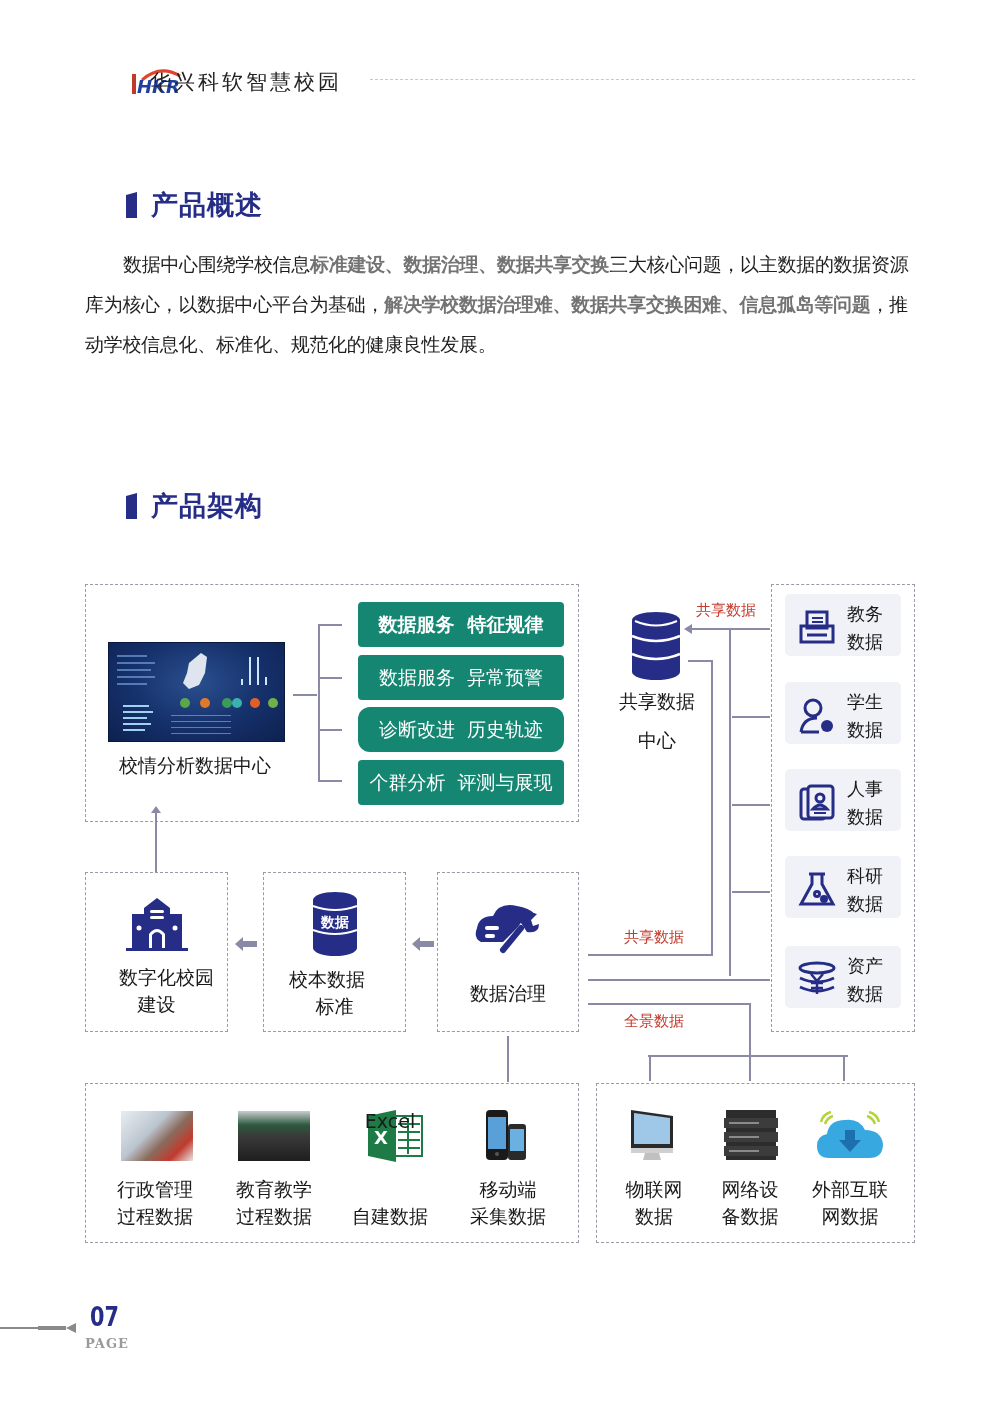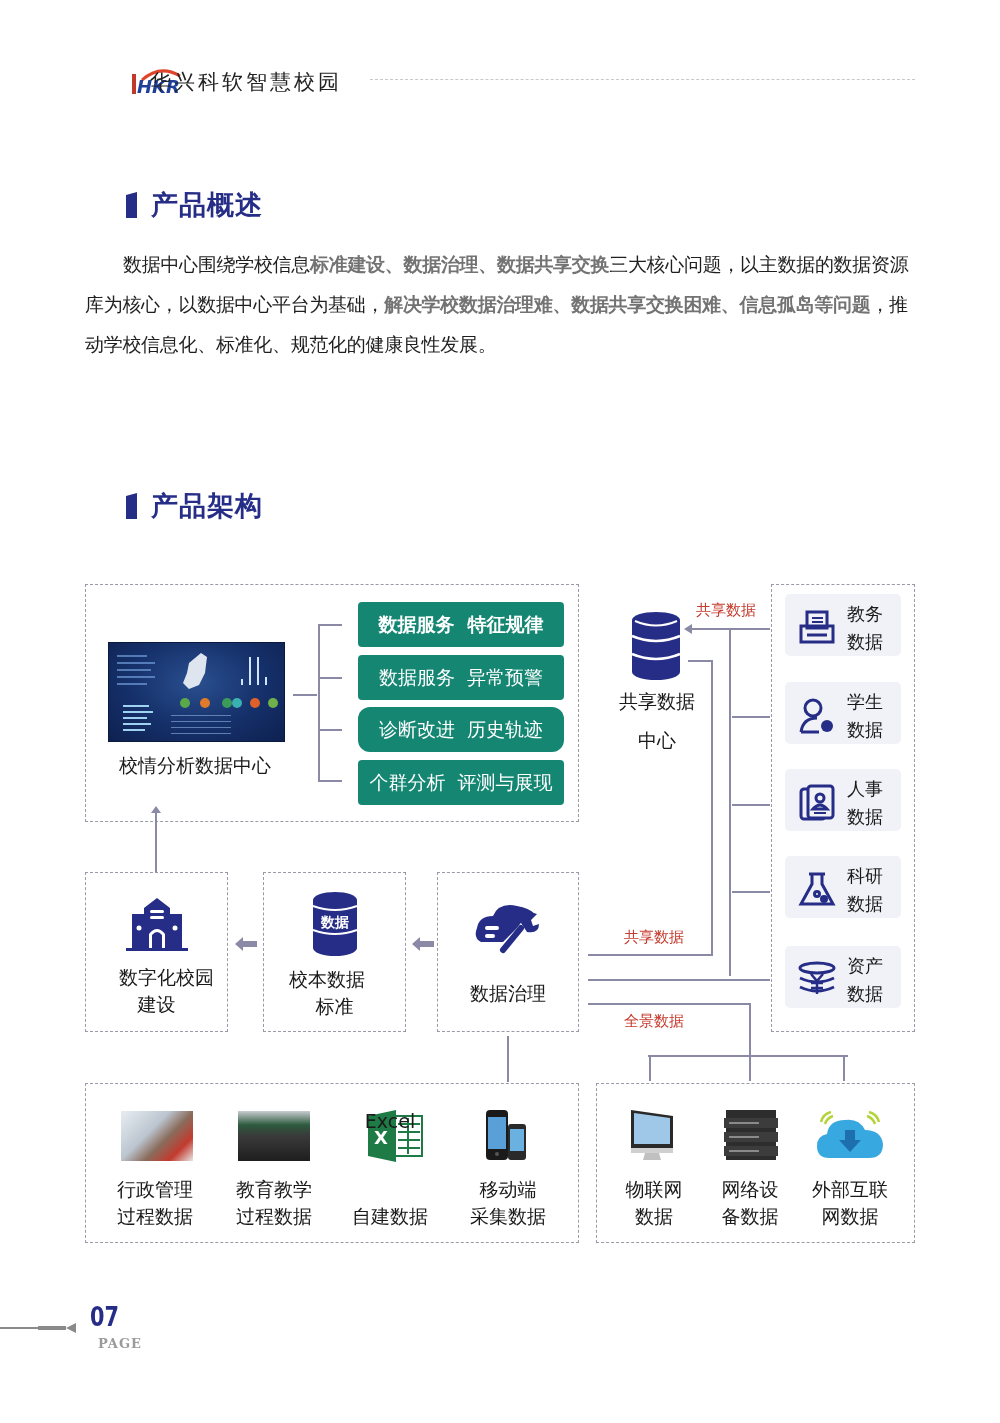--- a/index.html
+++ b/index.html
@@ -38,21 +38,21 @@
 
   
   .card { left: 785px; width: 116px; height: 62px; background: #f1f2f8; border-radius: 5px; }
   .card .ic { position: absolute; left: 12px; top: 14px; width: 40px; height: 40px; }
   .card .tx { position: absolute; left: 62px; top: 6px; font-size: 18px; line-height: 28px; color: #1a1a1a; }
 
   .red { color: #c43a2c; font-size: 15px; }
 
   
   .pg-num { left: 90px; top: 1302px; font-size: 26px; font-weight: bold; color: #262d87; font-family: "DejaVu Sans", sans-serif; transform: scaleX(0.8); transform-origin: left; }
-  .pg-lbl { left: 85px; top: 1336px; font-size: 13px; font-weight: bold; color: #9a9a9a; font-family: "DejaVu Serif", serif; letter-spacing: 1px; margin-left: 13px; }
+  .pg-lbl { left: 85px; top: 1336px; font-size: 13px; font-weight: bold; color: #9a9a9a; font-family: "DejaVu Serif", serif; letter-spacing: 1px; }
 </style>
 </head>
 <body>
 
 <div class="abs logo">
   <svg width="50" height="30" viewBox="0 0 50 30">
     <path d="M10 14 Q28 -2 48 10" stroke="#e0452b" stroke-width="3" fill="none"></path>
     <rect x="0" y="8" width="4" height="20" fill="#c0392b"></rect>
     <text x="5" y="27" font-family="DejaVu Sans, sans-serif" font-size="18" font-weight="bold" font-style="italic" fill="#1f3f9a">HKR</text>
   </svg>

